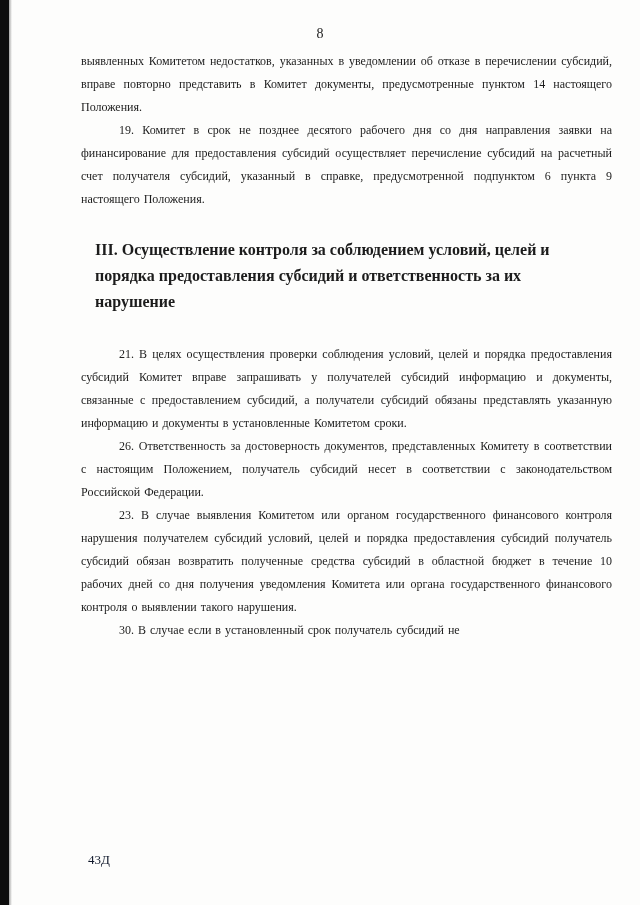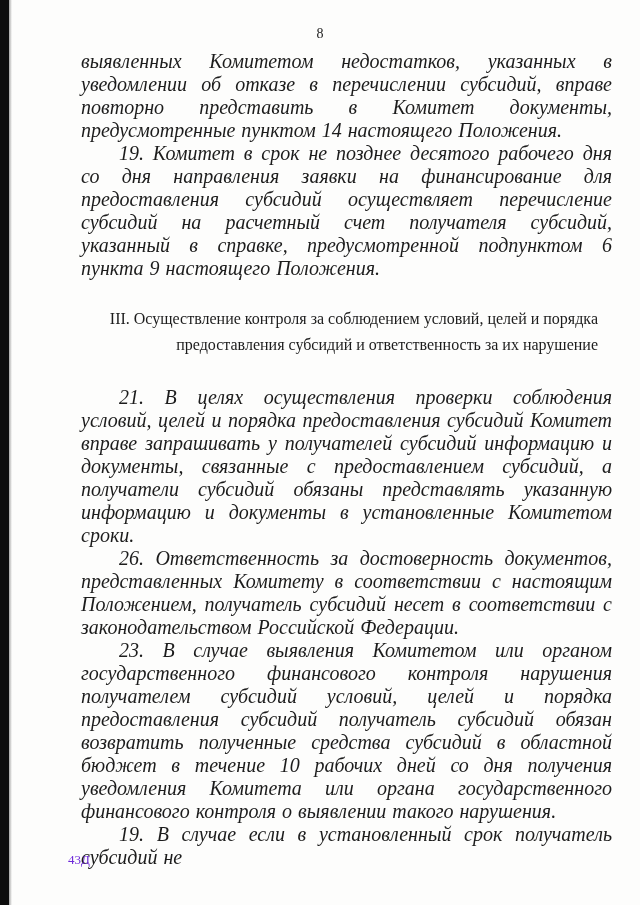--- a/index.html
+++ b/index.html
@@ -43,43 +43,42 @@
   }
   .content {
     position: absolute;
     left: 81px;
     top: 50px;
     width: 531px;
   }
   p.para {
     margin: 0;
     text-align: justify;
-    font-size: 20px;
+    font-size: 12px;
     line-height: 23px;
     text-indent: 38px;
     word-spacing: 1px;
-    font-style: italic;
   }
   p.para.continuation {
     text-indent: 0;
   }
   h2.section-heading {
     margin: 26px 0 28px 0;
-    font-weight: normal;
-    text-align: right;
+    font-weight: bold;
+    text-align: left;
     font-size: 16px;
     line-height: 26px;
     padding: 0 14px;
   }
   .footer-mark {
     position: absolute;
-    left: 68px;
+    left: 88px;
     top: 852px;
     font-size: 13px;
-    color: #6d28d9;
+    color: #0f172a;
   }
 </style>
 </head>
 <body>
 
 <div class="page">
 
   <div class="scan-edge"></div>
   <div class="scan-edge-soft"></div>
 
@@ -94,19 +93,19 @@
 
     <h2 class="section-heading">III. Осуществление контроля за соблюдением условий, целей и порядка предоставления субсидий и ответственность за их нарушение</h2>
 
 
     <p class="para">21. В целях осуществления проверки соблюдения условий, целей и порядка предоставления субсидий Комитет вправе запрашивать у получателей субсидий информацию и документы, связанные с предоставлением субсидий, а получатели субсидий обязаны представлять указанную информацию и документы в установленные Комитетом сроки.</p>
 
     <p class="para">26. Ответственность за достоверность документов, представленных Комитету в соответствии с настоящим Положением, получатель субсидий несет в соответствии с законодательством Российской Федерации.</p>
 
     <p class="para">23. В случае выявления Комитетом или органом государственного финансового контроля нарушения получателем субсидий условий, целей и порядка предоставления субсидий получатель субсидий обязан возвратить полученные средства субсидий в областной бюджет в течение 10 рабочих дней со дня получения уведомления Комитета или органа государственного финансового контроля о выявлении такого нарушения.</p>
 
-    <p class="para">19. В случае если в установленный срок получатель субсидий не</p>
+    <p class="para">30. В случае если в установленный срок получатель субсидий не</p>
 
   </div>
 
   <div class="footer-mark">43Д</div>
 
 </div>
 
 </body></html>

